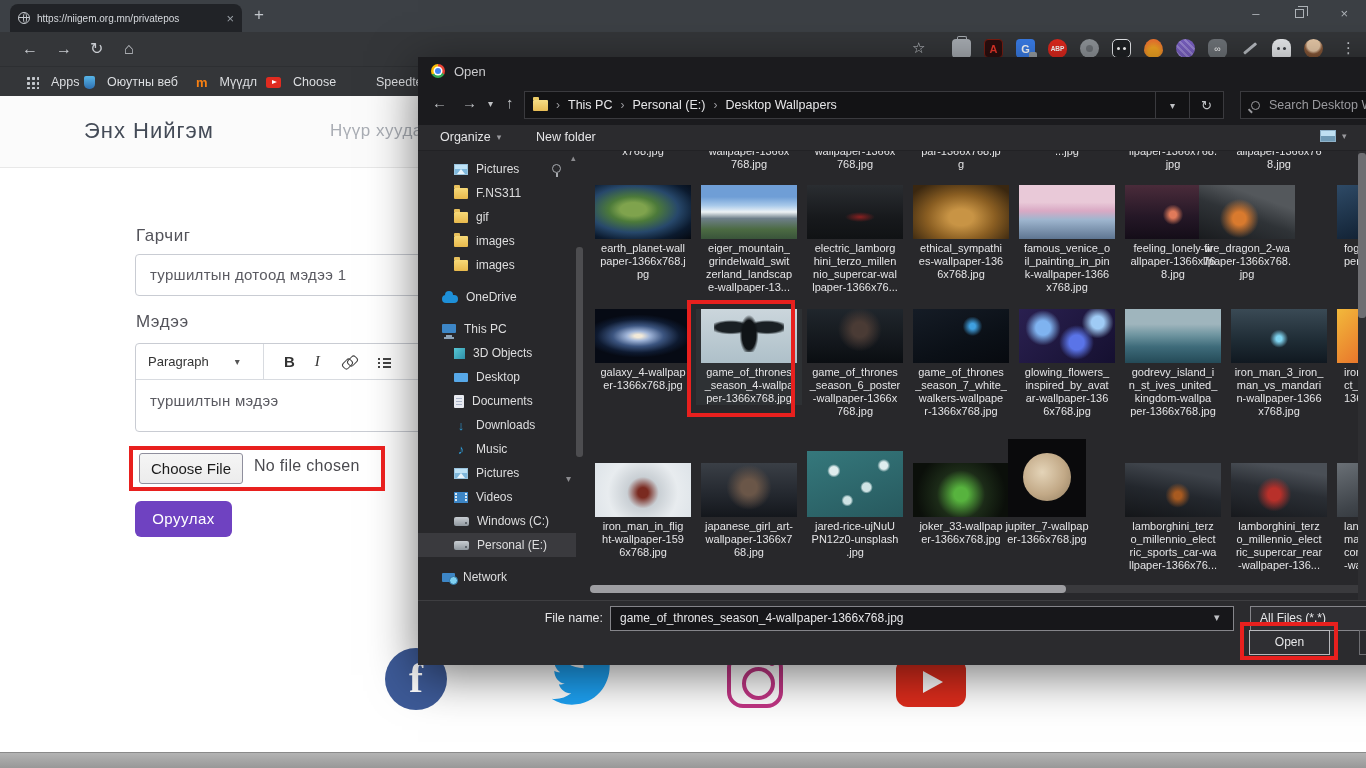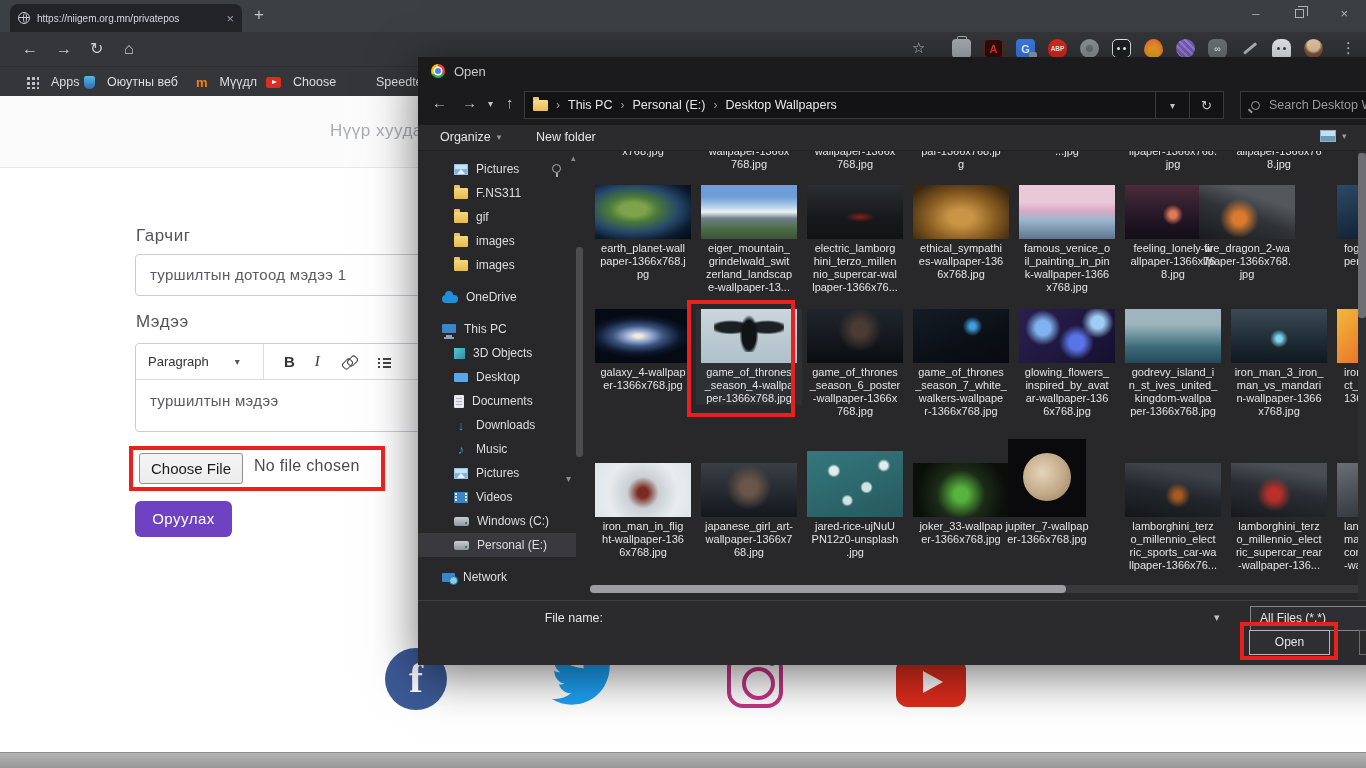--- a/index.html
+++ b/index.html
@@ -283,20 +283,21 @@
       <span class="ic-yt"></span>
       <span>Choose</span>
     </div>
     <div class="bm" style="left:376px">
       <span>Speedte</span>
     </div>
   </div>
 
   <div class="page">
     <div class="pg-header">
+      <div class="brand">Энх Нийгэм</div>
       <div class="pg-nav">Нүүр хуудас</div>
     </div>
     <div class="f-label" style="top:130px">Гарчиг</div>
     <div class="f-input">туршилтын дотоод мэдээ 1</div>
     <div class="f-label" style="top:216px">Мэдээ</div>
     <div class="editor">
       <div class="ed-toolbar">
         <div class="ed-para">
           <span>Paragraph</span>
           <span style="font-size:10px;color:#555">▾</span>
@@ -562,21 +563,21 @@
             <div class="tlabel" style="text-align:left;padding-left:12px">iron_m
 ct_art-
 1366</div>
           </div>
       </div>
 
       <div class="grow" style="top:312px">
         <div class="tile" style="left:0">
             <div class="thumb t-imflight"></div>
             <div class="tlabel">iron_man_in_flig
-ht-wallpaper-136
+ht-wallpaper-159
 6x768.jpg</div>
           </div>
         <div class="tile" style="left:106px">
             <div class="thumb t-jgirl"></div>
             <div class="tlabel">japanese_girl_art-
 wallpaper-1366x7
 68.jpg</div>
           </div>
         <div class="tile" style="left:212px">
             <div class="thumb t-jared"></div>
@@ -621,20 +622,21 @@
           <div class="hscroll-thumb"></div>
         </div>
     </div>
 
     <div class="vscroll">
         <div class="vscroll-thumb"></div>
       </div>
 
     <div class="dlg-bottom">
       <div class="fn-label">File name:</div>
+      <div class="fn-input">game_of_thrones_season_4-wallpaper-1366x768.jpg</div>
       <span class="fn-chev">▾</span>
       <div class="ft-combo">All Files (*.*)</div>
       <div class="open-btn">Open</div>
       <div class="cancel-btn">Cancel</div>
     </div>
   </div>
 
   <div class="redbox rb-file"></div>
   <div class="redbox rb-got"></div>
   <div class="redbox rb-open"></div>

